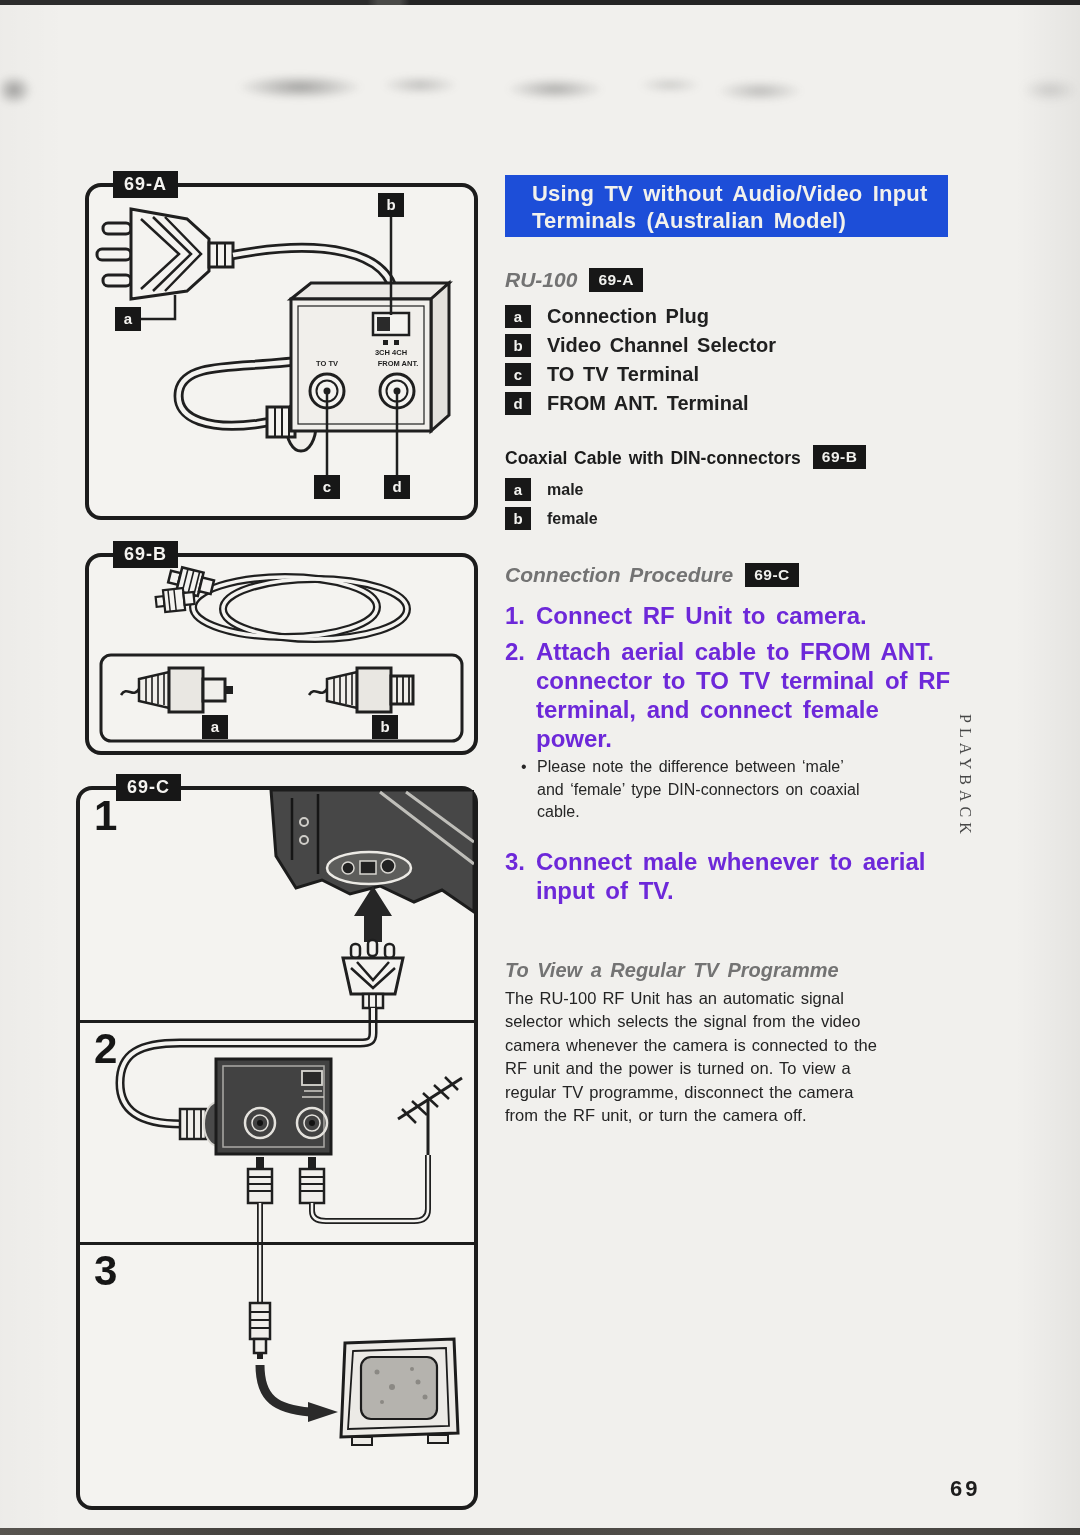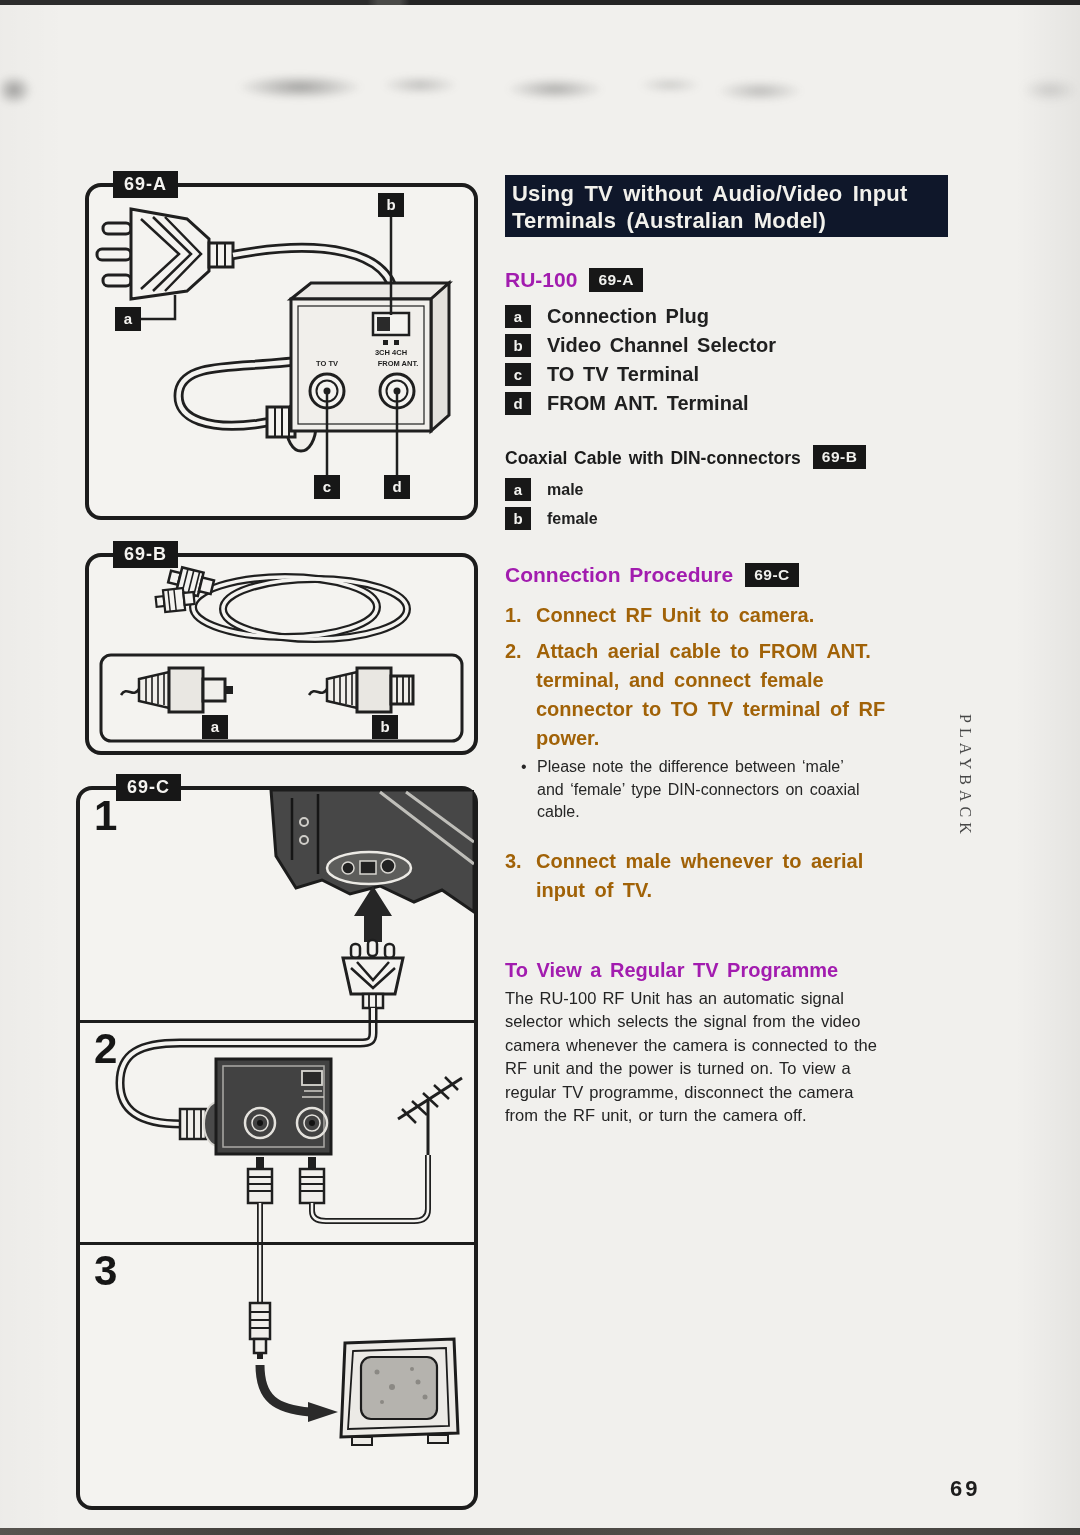--- a/index.html
+++ b/index.html
@@ -29,31 +29,31 @@
   .fig-tag{position:absolute;top:-16px;background:#171717;color:#f4f3f0;font-weight:bold;
     font-size:18px;line-height:22px;padding:2px 11px 3px;letter-spacing:1px;}
   #fig-a{left:85px;top:183px;width:393px;height:337px;}
   #fig-b{left:85px;top:553px;width:393px;height:202px;}
   #fig-c{left:76px;top:786px;width:402px;height:724px;}
   .panel{position:relative;box-sizing:border-box;}
   .panel+.panel{border-top:3px solid #1c1c1c;}
   .panel-num{position:absolute;left:14px;top:2px;font-size:42px;font-weight:bold;color:#161616;}
 
   .col{position:absolute;left:505px;top:175px;width:452px;}
-  .title-bar{width:443px;height:62px;background:#0f172a;color:#f2f1ec;box-sizing:border-box;
-    padding:5px 0 0 7px;font-size:22px;font-weight:bold;line-height:27px;letter-spacing:0.2px;word-spacing:4px;}
-  .h-major{font-size:21px;font-weight:bold;color:#a21caf;word-spacing:3px;}
+  .title-bar{width:443px;height:62px;background:#1d4ed8;color:#f2f1ec;box-sizing:border-box;
+    padding:5px 0 0 27px;font-size:22px;font-weight:bold;line-height:27px;letter-spacing:0.2px;word-spacing:4px;}
+  .h-major{font-size:21px;font-weight:bold;color:#737373;word-spacing:3px;font-style:italic;}
   .h-minor{font-size:17.5px;font-weight:bold;color:#1b1b1b;word-spacing:2px;}
   .badge-ref{display:inline-block;background:#171717;color:#f1f1ee;font-weight:bold;font-size:15.5px;
     line-height:19px;padding:2px 9px 3px;margin-left:12px;vertical-align:2px;letter-spacing:0.5px;}
   .kv-row{display:flex;align-items:center;margin-bottom:6px;}
   .key-badge{display:inline-flex;align-items:center;justify-content:center;width:26px;height:23px;
     background:#181818;color:#f3f3f0;font-size:15px;font-weight:bold;margin-right:16px;flex:0 0 auto;}
   .kv-label{font-size:20px;font-weight:bold;color:#202020;word-spacing:3px;}
-  .step{font-size:20px;font-weight:bold;color:#a16207;line-height:29px;word-spacing:4px;}
+  .step{font-size:24px;font-weight:bold;color:#6d28d9;line-height:29px;word-spacing:4px;}
   .step-num{display:inline-block;width:31px;}
   .ind{margin-left:31px;}
   .note{font-size:16px;line-height:22.5px;color:#262626;margin-left:16px;word-spacing:2px;}
   .note .b{display:inline-block;width:16px;}
   .note .ind2{margin-left:16px;}
   .para{font-size:16.5px;line-height:23.5px;color:#242424;word-spacing:1.5px;}
   .playback{position:absolute;left:956px;top:714px;writing-mode:vertical-rl;
     font-family:"Liberation Serif", serif;font-size:16px;letter-spacing:5px;color:#474747;}
   .page-num{position:absolute;left:950px;top:1476px;font-size:22px;font-weight:bold;
     letter-spacing:3px;color:#1d1d1d;}
@@ -337,22 +337,22 @@
   <div style="margin-top:33px;">
     <span class="h-major">Connection Procedure</span><span class="badge-ref">69-C</span>
   </div>
 
   <div class="step" style="margin-top:14px;">
     <span class="step-num">1.</span><span>Connect RF Unit to camera.</span>
   </div>
 
   <div class="step" style="margin-top:7px;">
     <div><span class="step-num">2.</span><span>Attach aerial cable to FROM ANT.</span></div>
+    <div class="ind">connector to TO TV terminal of RF</div>
     <div class="ind">terminal, and connect female</div>
-    <div class="ind">connector to TO TV terminal of RF</div>
     <div class="ind">power.</div>
   </div>
 
   <div class="note" style="margin-top:3px;">
     <div><span class="b">•</span><span>Please note the difference between ‘male’</span></div>
     <div class="ind2">and ‘female’ type DIN-connectors on coaxial</div>
     <div class="ind2">cable.</div>
   </div>
 
   <div class="step" style="margin-top:23px;">

